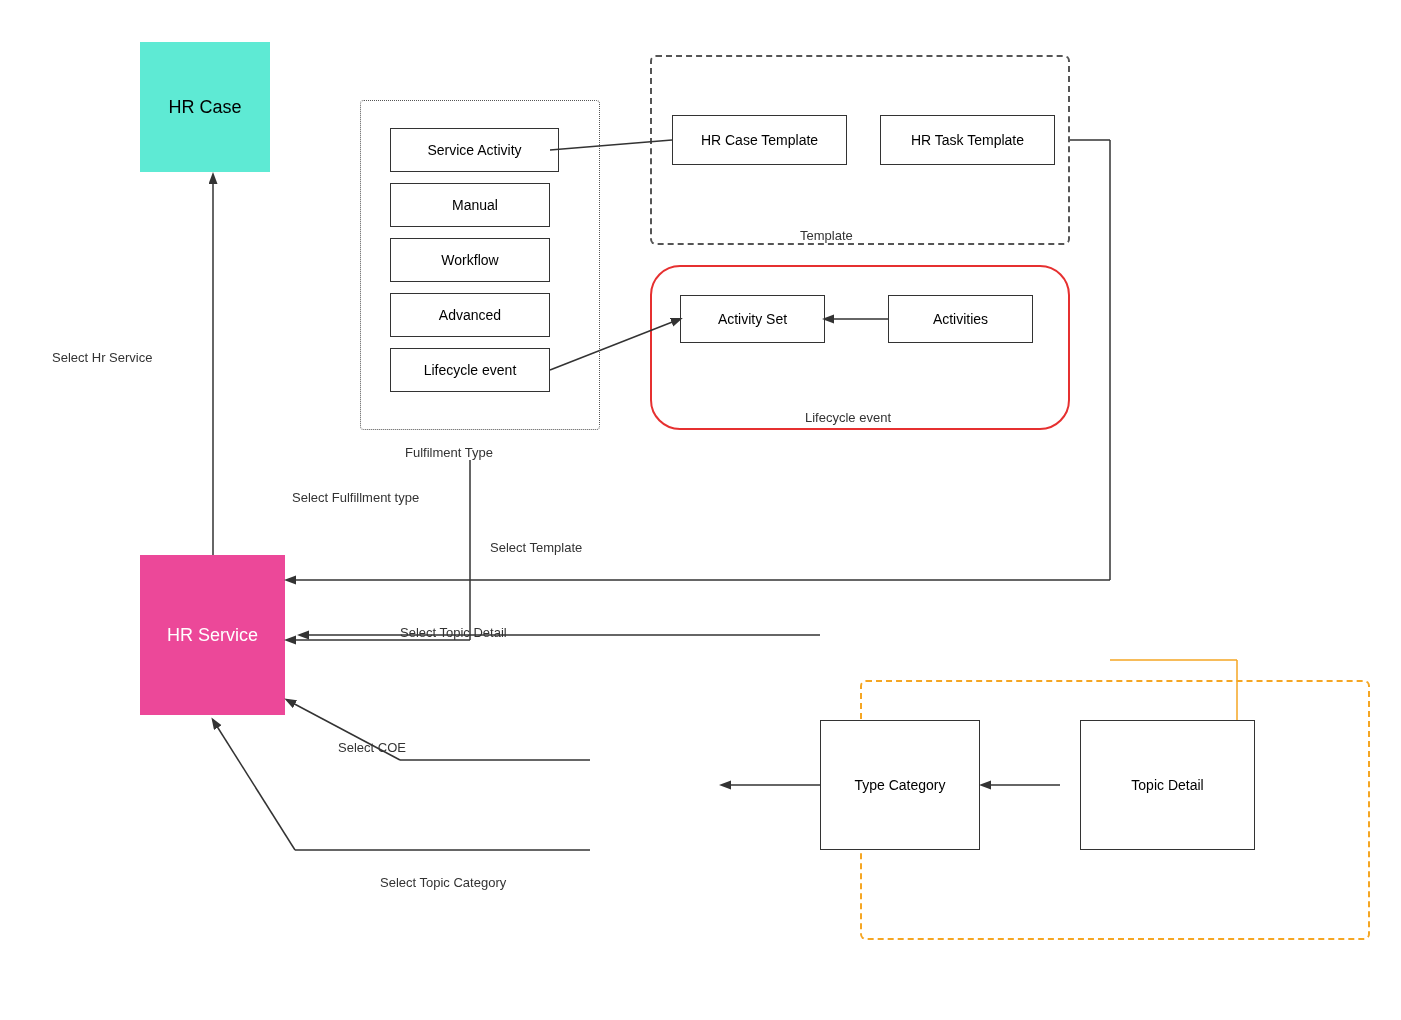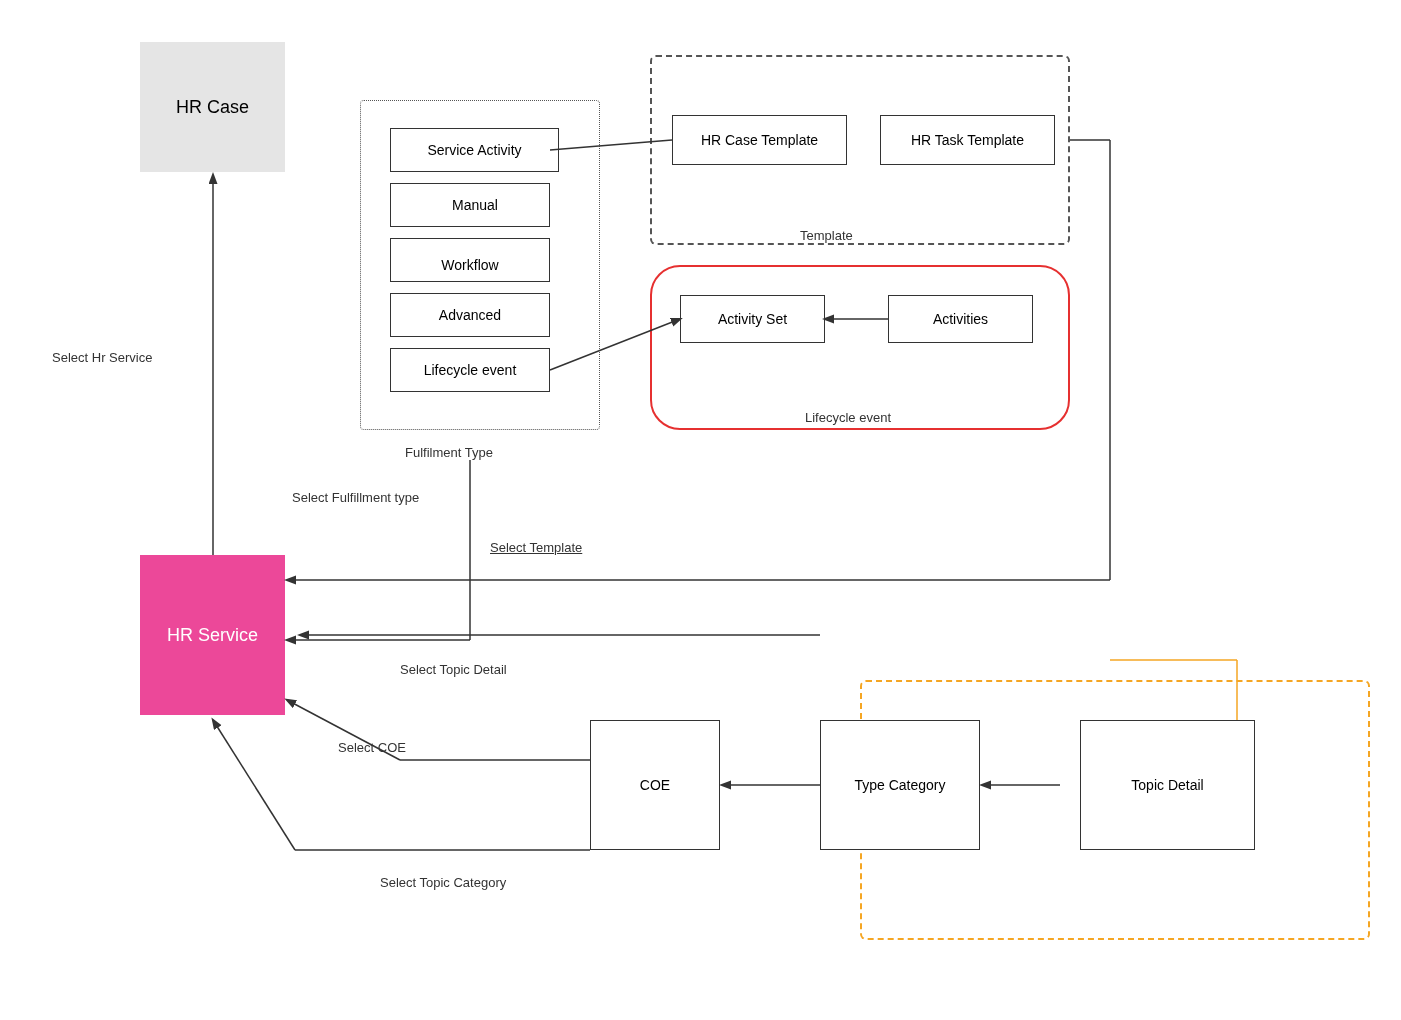--- a/index.html
+++ b/index.html
@@ -20,22 +20,22 @@
     
     .box {
       position: absolute;
       display: flex;
       align-items: center;
       justify-content: center;
       text-align: center;
       font-size: 15px;
     }
     .box-hr-case {
-      width: 145px; height: 130px;
-      background: #e5e5e5;
+      width: 130px; height: 130px;
+      background: #5eead4;
       top: 42px; left: 140px;
       font-size: 18px;
       font-weight: 500;
     }
     .box-hr-service {
       width: 145px; height: 160px;
       background: #ec4899;
       color: #fff;
       top: 555px; left: 140px;
       font-size: 18px;
@@ -117,21 +117,21 @@
   </div>
 
   <div class="box box-small" style="top:128px; left:390px; width:169px; height:44px;">
     <span>Service Activity</span>
   </div>
 
   <div class="box box-small" style="top:183px; left:390px; width:160px; height:44px;padding-left:24px;">
     <span>Manual</span>
   </div>
 
-  <div class="box box-small" style="top:238px; left:390px; width:160px; height:44px;align-items:flex-end;">
+  <div class="box box-small" style="top:238px; left:390px; width:160px; height:44px;">
     <span>Workflow</span>
   </div>
 
   <div class="box box-small" style="top:293px; left:390px; width:160px; height:44px;">
     <span>Advanced</span>
   </div>
 
   <div class="box box-small" style="top:348px; left:390px; width:160px; height:44px;">
     <span>Lifecycle event</span>
   </div>
@@ -157,42 +157,39 @@
   <div class="box box-small" style="top:295px; left:680px; width:145px; height:48px;justify-content:center;">
     <span>Activity Set</span>
   </div>
 
   <div class="box box-small" style="top:295px; left:888px; width:145px; height:48px;">
     <span>Activities</span>
   </div>
 
   <div class="container-topic"></div>
 
-  <div class="box box-small" style="top:720px; left:590px; width:130px; height:130px;">
-    <span>COE</span>
-  </div>
 
   <div class="box box-small" style="top:720px; left:820px; width:160px; height:130px;">
     <span>Type Category</span>
   </div>
 
   <div class="box box-small" style="top:720px; left:1060px; width:175px; height:130px;margin-left:20px;">
     <span>Topic Detail</span>
   </div>
 
   <div class="label-text" style="top:350px; left:52px;">
     <span>Select Hr Service</span>
   </div>
   <div class="label-text" style="top:490px; left:292px;">
     <span>Select Fulfillment type</span>
   </div>
-  <div class="label-text" style="top:540px; left:490px;text-decoration:underline;">
+  <div class="label-text" style="top:540px; left:490px;">
     <span>Select Template</span>
   </div>
-  <div class="label-text" style="top:662px; left:400px;">
+  <div class="label-text" style="top:625px; left:400px;">
     <span>Select Topic Detail</span>
   </div>
   <div class="label-text" style="top:740px; left:338px;">
     <span>Select COE</span>
   </div>
   <div class="label-text" style="top:875px; left:380px;">
     <span>Select Topic Category</span>
   </div>
 
   <svg class="lines">

